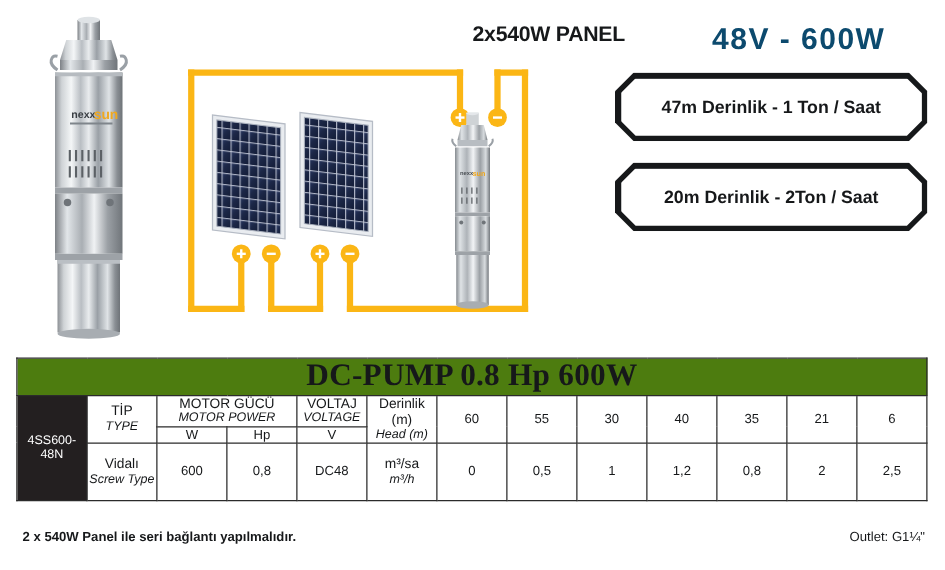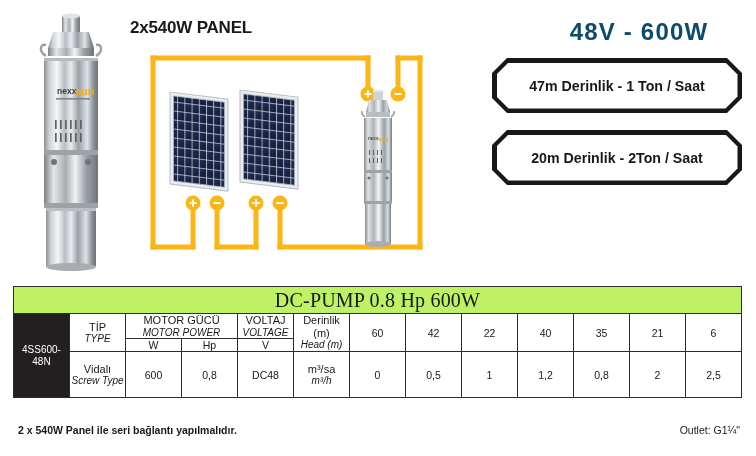--- a/index.html
+++ b/index.html
@@ -11,21 +11,21 @@
   }
   .stage{position:absolute;inset:0;}
 
   
   .pump-photo{position:absolute;left:26px;top:10px;width:90px;height:268px;}
   .pump-photo svg{display:block;width:100%;height:100%;}
 
   
   .diagram{position:absolute;left:130px;top:0px;width:370px;height:272px;}
   .diagram-title{
-    position:absolute;left:0;top:18px;width:370px;text-align:left;
+    position:absolute;left:0;top:18px;width:370px;text-align:right;
     font-size:17px;font-weight:bold;color:#16181a;letter-spacing:-0.2px;
   }
   .wires{position:absolute;left:0;top:0;width:370px;height:272px;}
   .panels{position:absolute;left:38px;top:88px;width:140px;height:115px;}
   .panels svg{display:block;width:100%;height:100%;}
   .pump-small{position:absolute;left:228px;top:90px;width:40px;height:160px;}
   .pump-small svg{display:block;width:100%;height:100%;}
 
   
   .specs{position:absolute;left:492px;top:0px;width:262px;height:272px;}
@@ -52,23 +52,23 @@
   .table-wrap{position:absolute;left:13px;top:286px;width:729px;}
   table.spec{
     border-collapse:collapse;width:729px;table-layout:fixed;
     font-size:10.5px;color:#16181a;
   }
   table.spec td{
     border:1px solid #2b2b2b;text-align:center;vertical-align:middle;
     padding:0;line-height:1.15;
   }
   .hdr-bar{
-    background:#bef264;color:#16181a;
+    background:#4d7c0f;color:#16181a;
     font-family:"Liberation Serif", serif;
-    font-size:20px;font-weight:normal;height:26px;letter-spacing:0.2px;
+    font-size:25px;font-weight:bold;height:26px;letter-spacing:0.2px;
     border:1px solid #2b2b2b !important;
   }
   .model-cell{
     background:#231f20;color:#ffffff;font-size:10px;
     width:125px;
   }
   .tr-line{display:block;font-size:11px;font-weight:normal;}
   .en-line{display:block;font-style:italic;font-size:10px;}
   .c-tip{width:116px;}
   .c-w{width:54px;} .c-hp{width:54px;margin-top:10px;}
@@ -301,22 +301,22 @@
           </td>
           <td class="c-v">
             <span class="tr-line">VOLTAJ</span>
             <span class="en-line">VOLTAGE</span>
           </td>
           <td class="c-head" rowspan="2">
             <span class="tr-line">Derinlik (m)</span>
             <span class="en-line">Head (m)</span>
           </td>
           <td class="c-num" rowspan="2">60</td>
-          <td class="c-num" rowspan="2">42</td>
-          <td class="c-num" rowspan="2">22</td>
+          <td class="c-num" rowspan="2">55</td>
+          <td class="c-num" rowspan="2">30</td>
           <td class="c-num" rowspan="2">40</td>
           <td class="c-num" rowspan="2">35</td>
           <td class="c-num" rowspan="2">21</td>
           <td class="c-num" rowspan="2">6</td>
         </tr>
         <tr>
           <td class="c-w">W</td>
           <td class="c-hp">Hp</td>
           <td>V</td>
         </tr>

